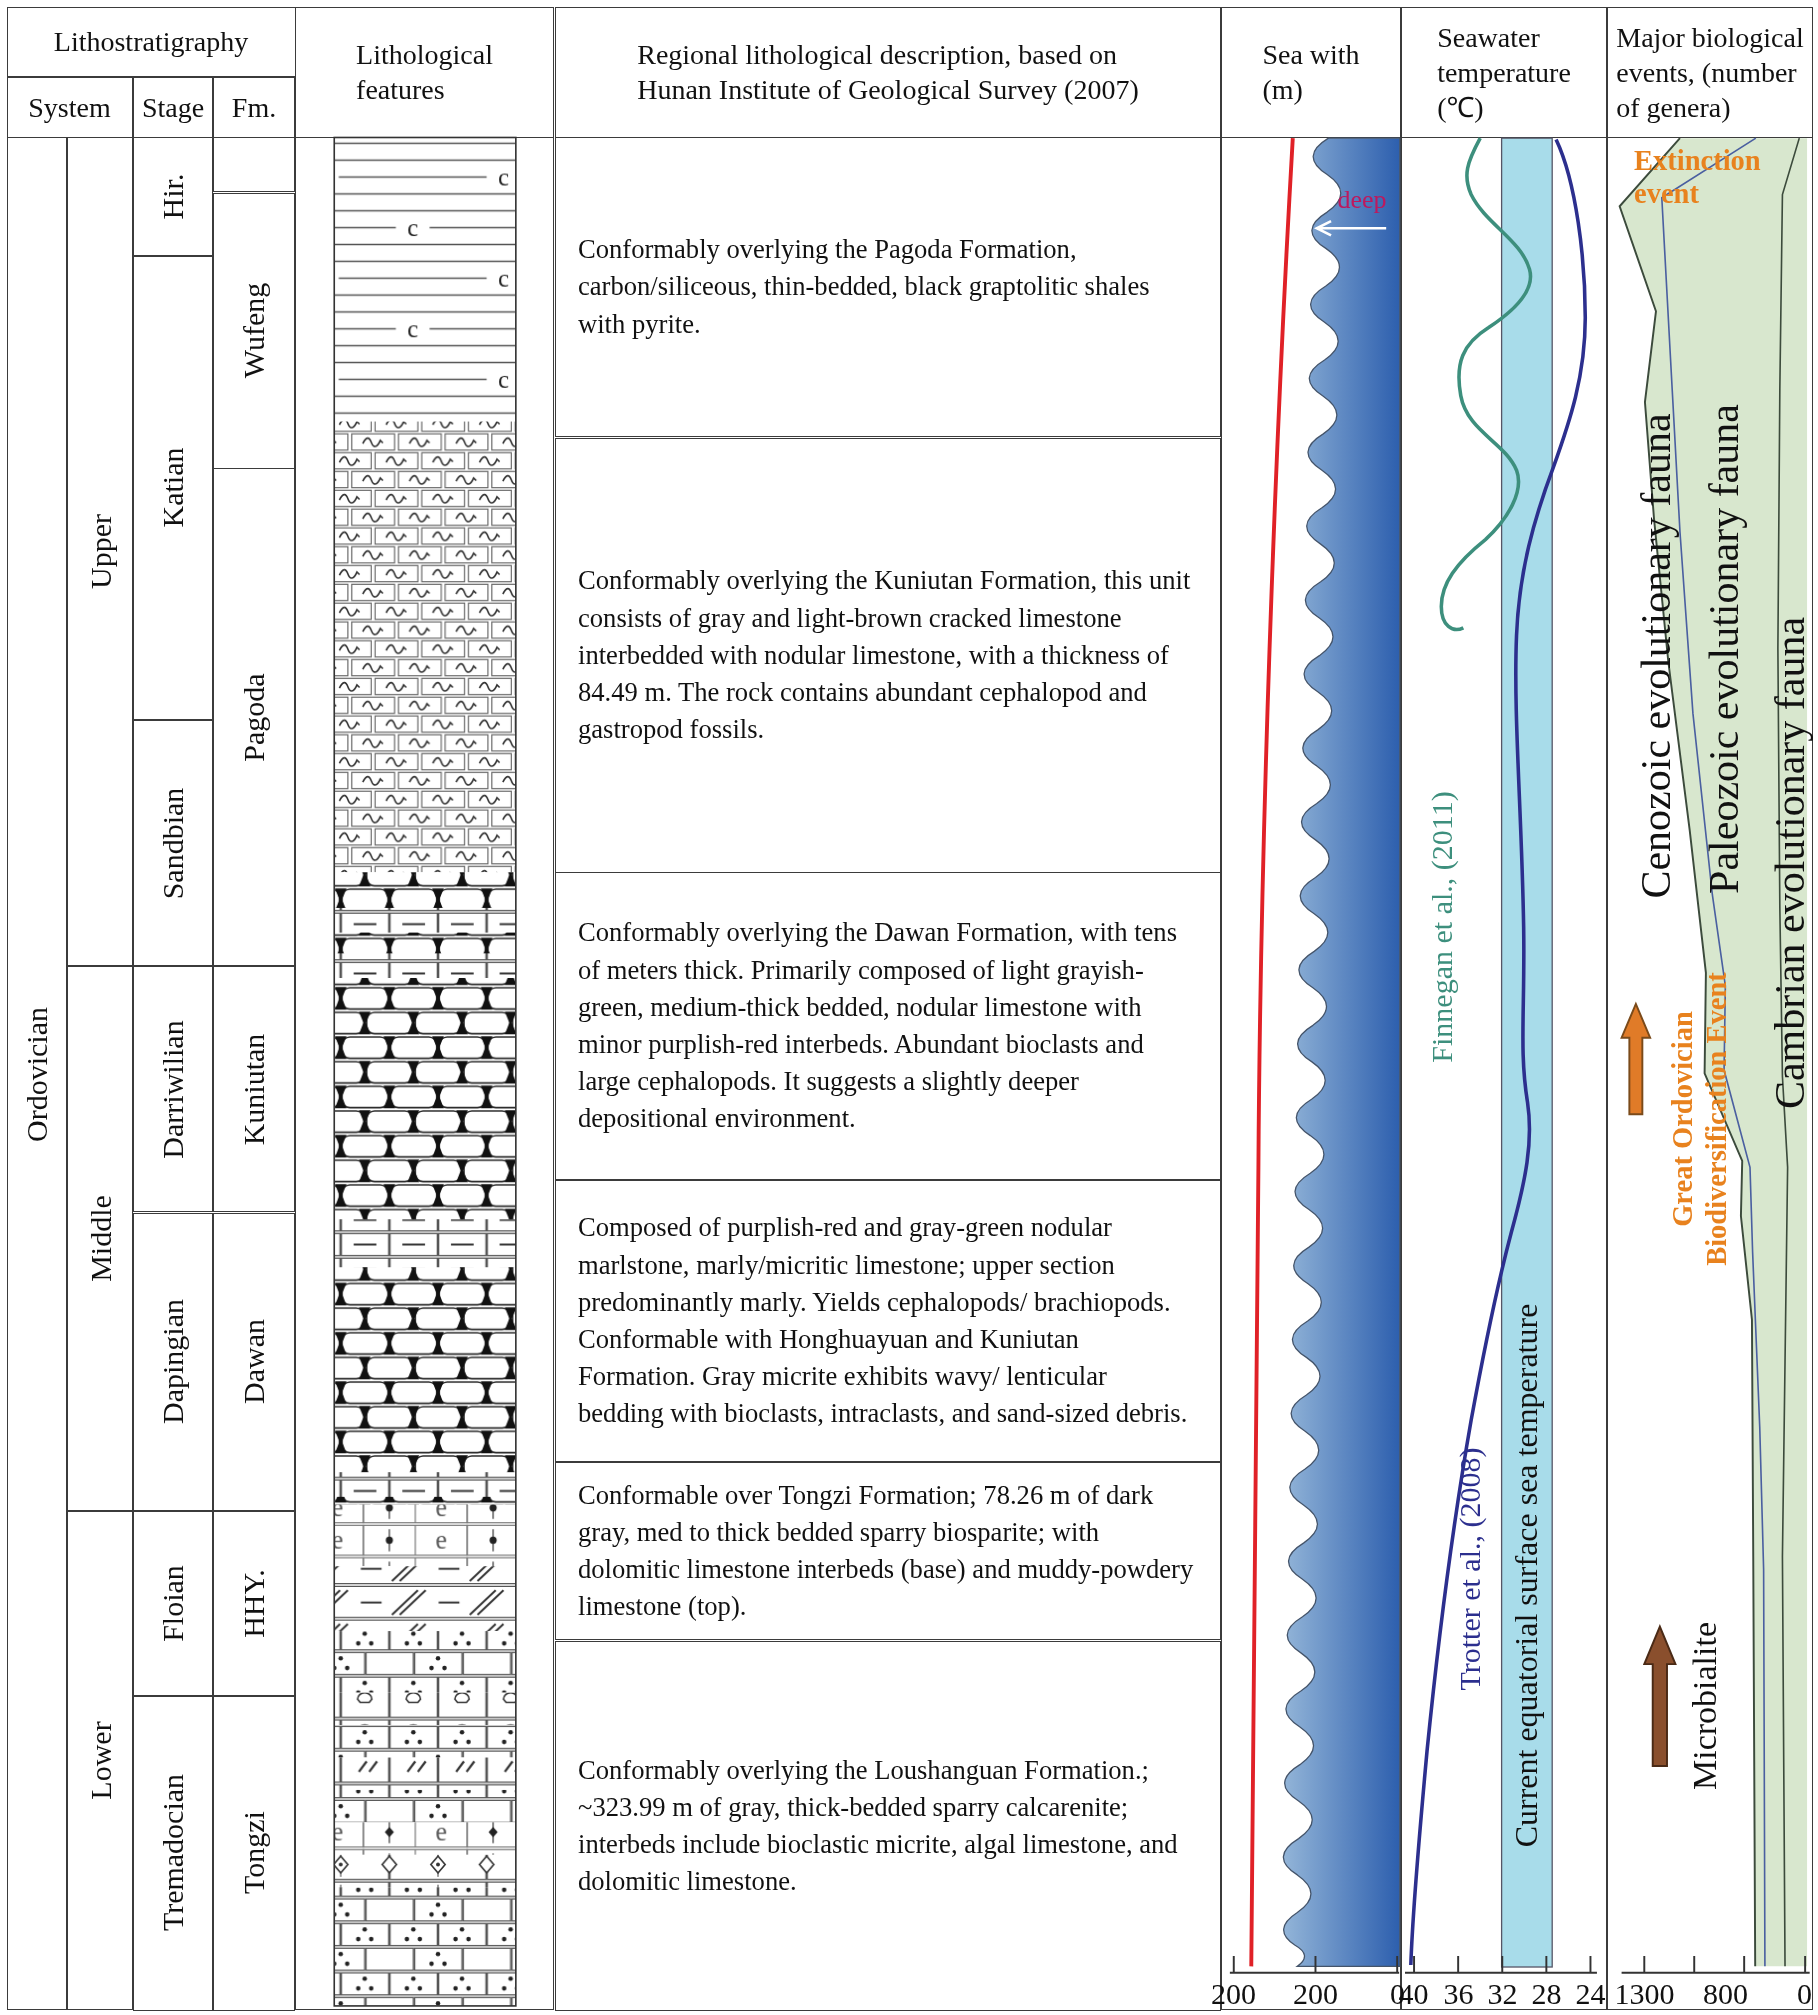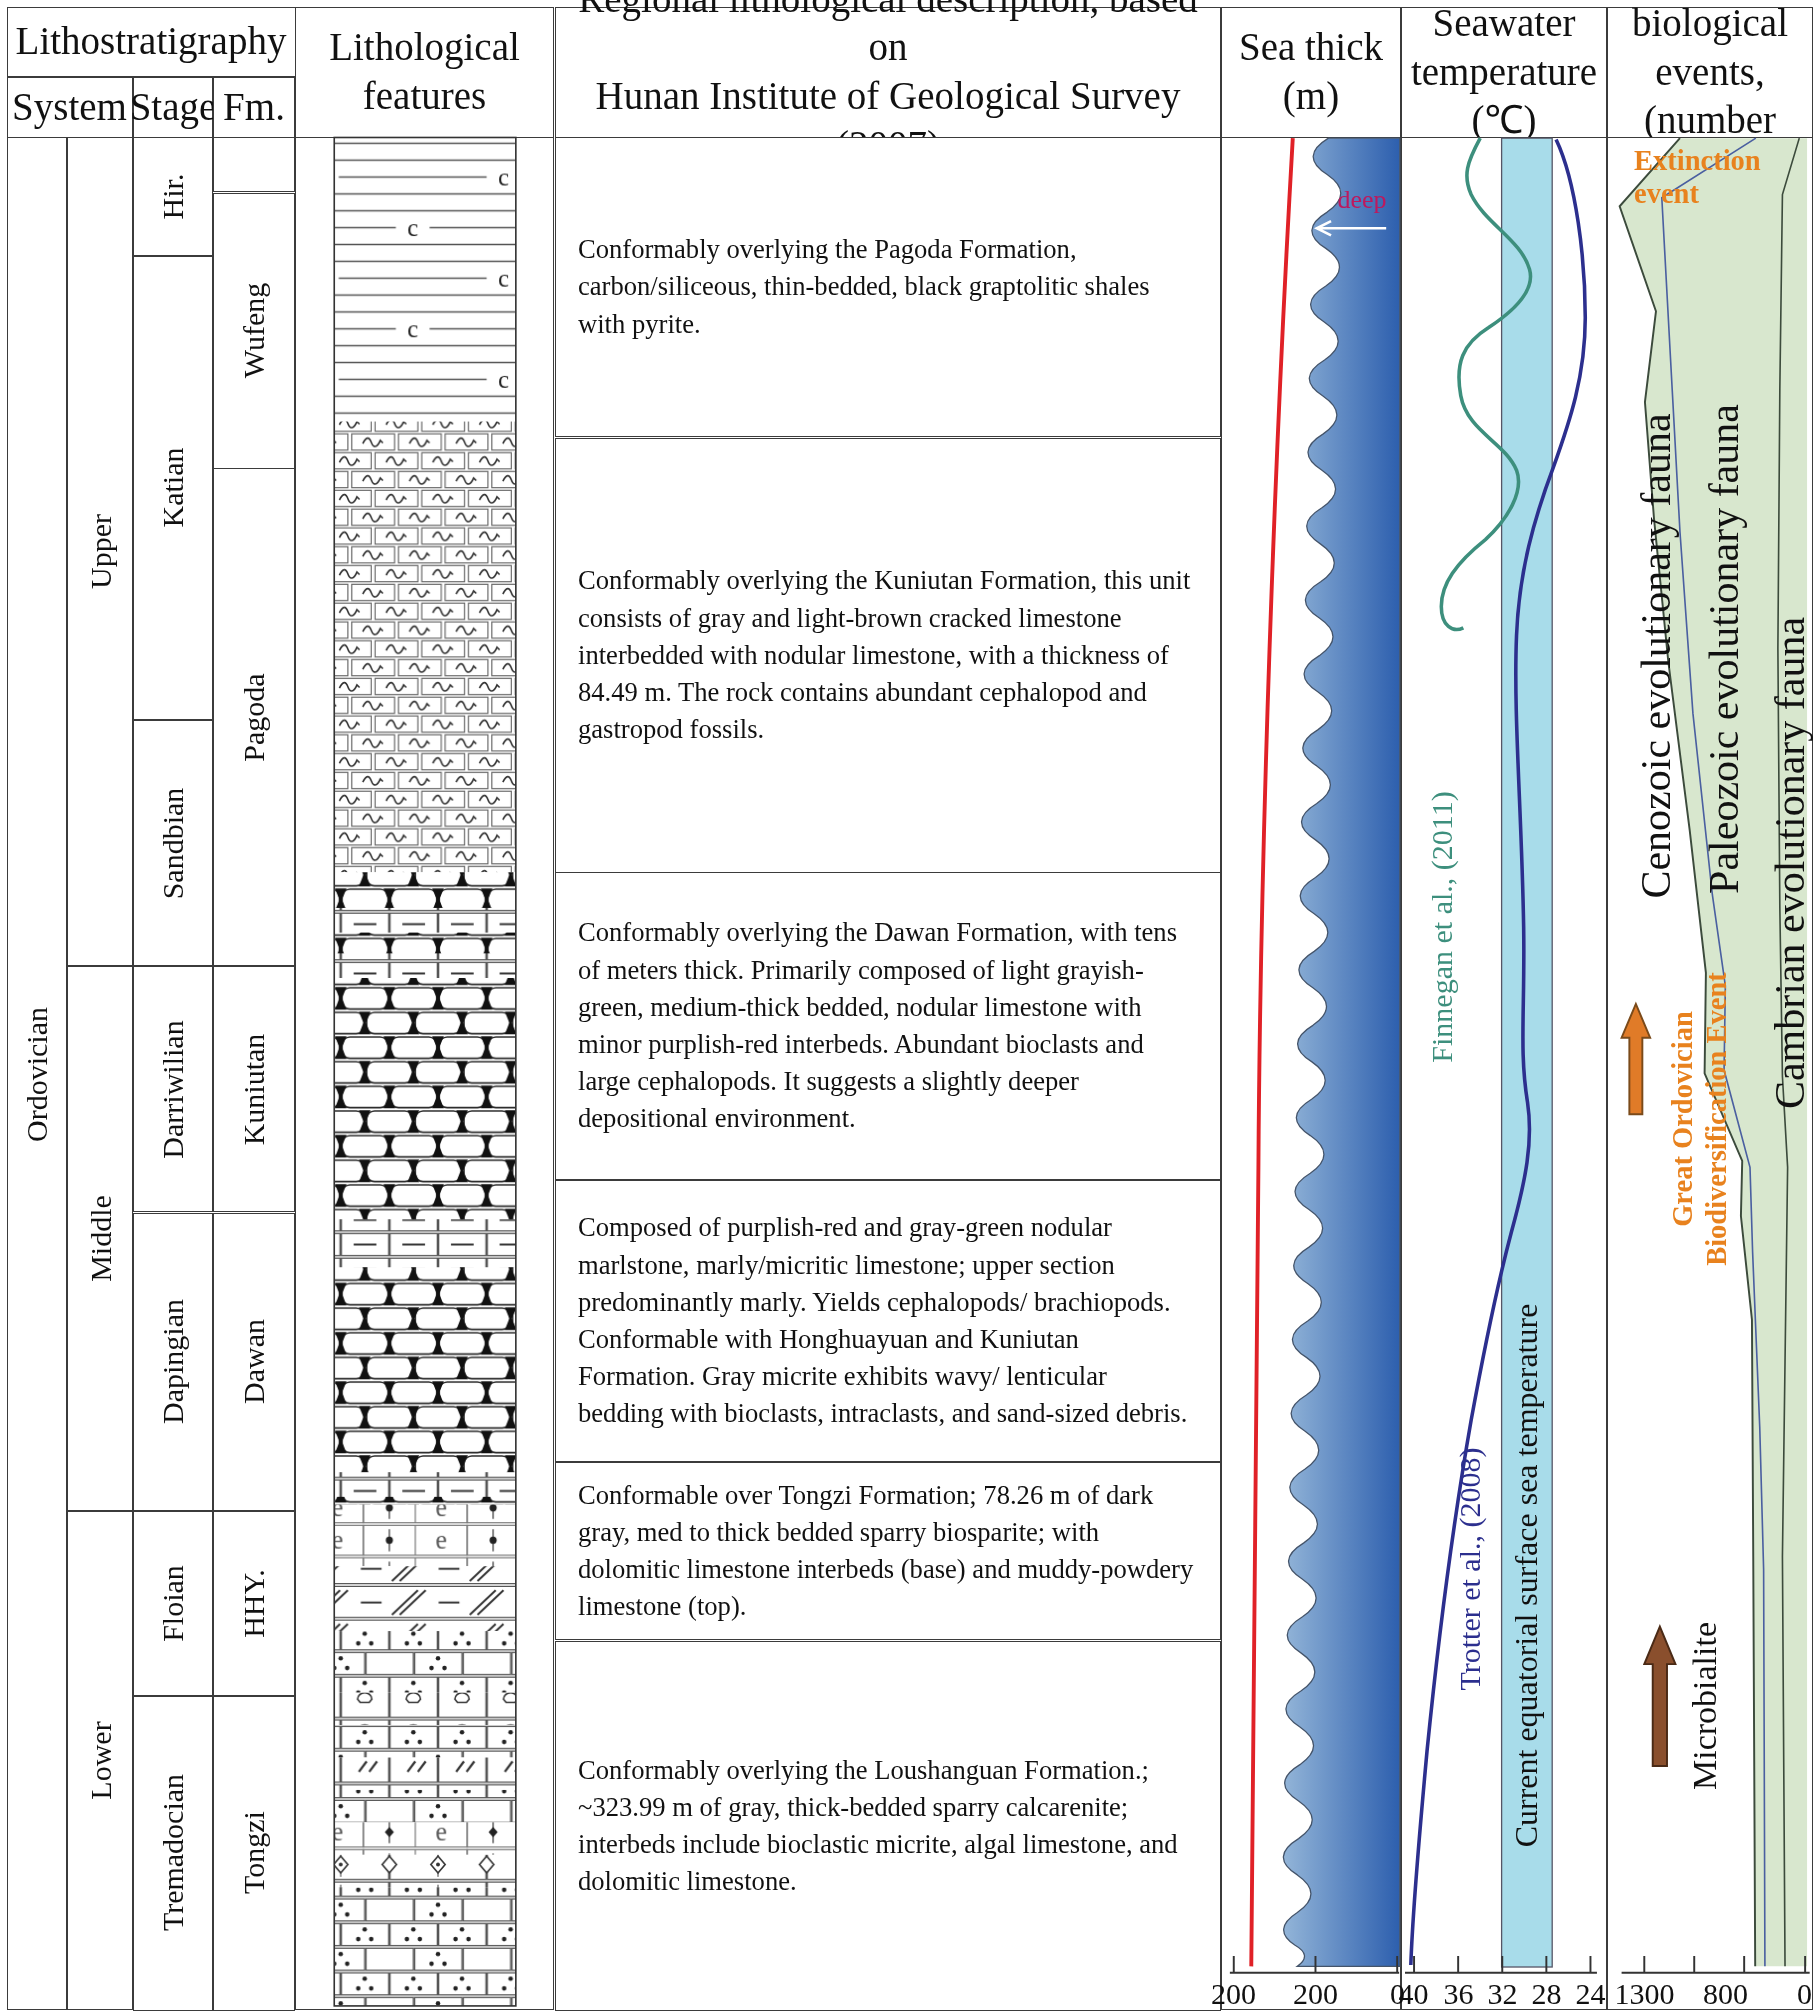--- a/index.html
+++ b/index.html
@@ -1,18 +1,18 @@
 <!DOCTYPE html>
 <html style="font-size:10.4px"><head>
 <meta charset="utf-8">
 <style>
   html,body{margin:0;padding:0;background:#fff;font-family:"Liberation Serif",serif;color:#111}
   #page{position:relative;width:1819px;height:2015px;background:#fff;overflow:hidden}
   .cell{position:absolute;border:1.3px solid #3b3b3b;box-sizing:border-box;background:#fff;z-index:1}
-  .hdr{display:flex;align-items:center;justify-content:center;text-align:center;font-size:39px;line-height:1.25}
+  .hdr{display:flex;align-items:center;justify-content:center;font-size:28px;line-height:1.25}
   .lyr{position:absolute;inset:0;z-index:3;pointer-events:none}
   .rot{position:absolute;display:flex;align-items:center;justify-content:center;
        transform:rotate(-90deg);text-align:center;font-size:30px;line-height:1.2}
   .desc{position:absolute;display:flex;align-items:center;font-size:26.6px;line-height:1.4;
         padding:0 22px;box-sizing:border-box;border:1.3px solid #3b3b3b;background:#fff;z-index:1}
   .axl{position:absolute;width:91px;text-align:center;font-size:30px}
   [data-bind]{white-space:pre-line}
   svg{position:absolute;top:0;left:0;z-index:2}
   .orange{color:#e8821e;font-weight:bold}
   .teal{color:#3d8f7d}
@@ -25,21 +25,21 @@
 <div id="page">
 
   <div class="cell hdr" style="left:6.5px;top:6.5px;width:289px;height:70px" data-bind="header.lithostratigraphy">Lithostratigraphy</div>
   <div class="cell hdr" style="left:6.5px;top:77px;width:126px;height:61px" data-bind="header.system_col">System</div>
   <div class="cell hdr" style="left:133px;top:77px;width:80px;height:61px" data-bind="header.stage_col">Stage</div>
   <div class="cell hdr" style="left:213px;top:77px;width:82px;height:61px" data-bind="header.fm_col">Fm.</div>
   <div class="cell hdr" style="left:295px;top:6.5px;width:259px;height:131px" data-bind="header.lithological_features">Lithological
 features</div>
   <div class="cell hdr" style="left:555px;top:6.5px;width:666px;height:131px" data-bind="header.description">Regional lithological description, based on
 Hunan Institute of Geological Survey  (2007)</div>
-  <div class="cell hdr" style="left:1221px;top:6.5px;width:180px;height:131px" data-bind="header.sea_level">Sea thick
+  <div class="cell hdr" style="left:1221px;top:6.5px;width:180px;height:131px" data-bind="header.sea_level">Sea with
 (m)</div>
   <div class="cell hdr" style="left:1607px;top:6.5px;width:206px;height:131px" data-bind="header.bio_events">Major biological
 events, (number
 of genera)</div>
   <div class="cell hdr" style="left:1401px;top:6.5px;width:206px;height:131px" data-bind="header.seawater_temperature">Seawater
 temperature
 (℃)</div>
 
   <div class="cell" style="left:6.5px;top:137px;width:60px;height:1873px"></div>
   <div class="cell" style="left:67px;top:137px;width:66px;height:829px"></div>

